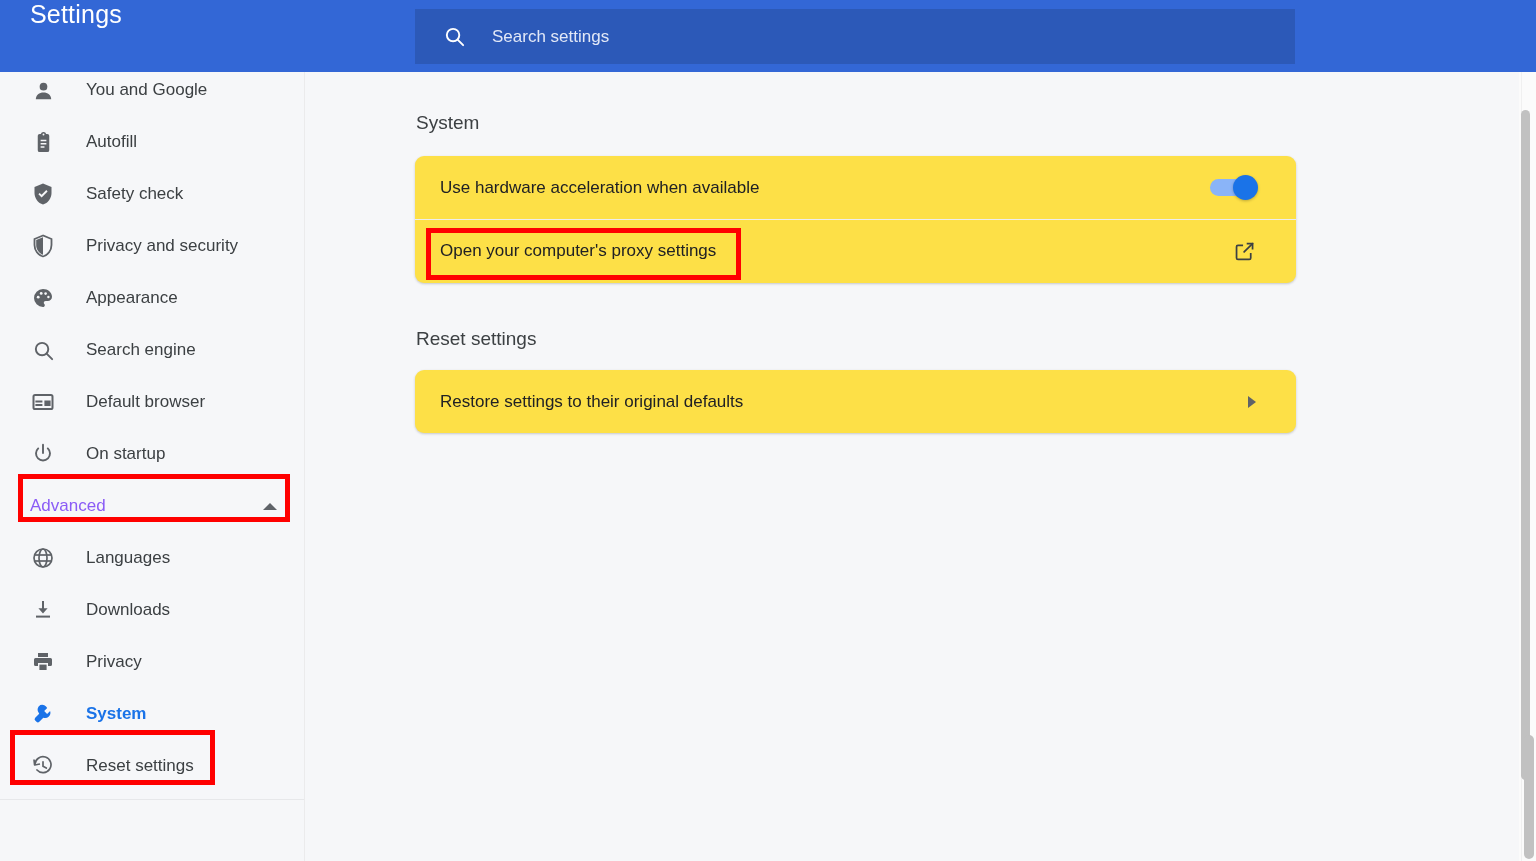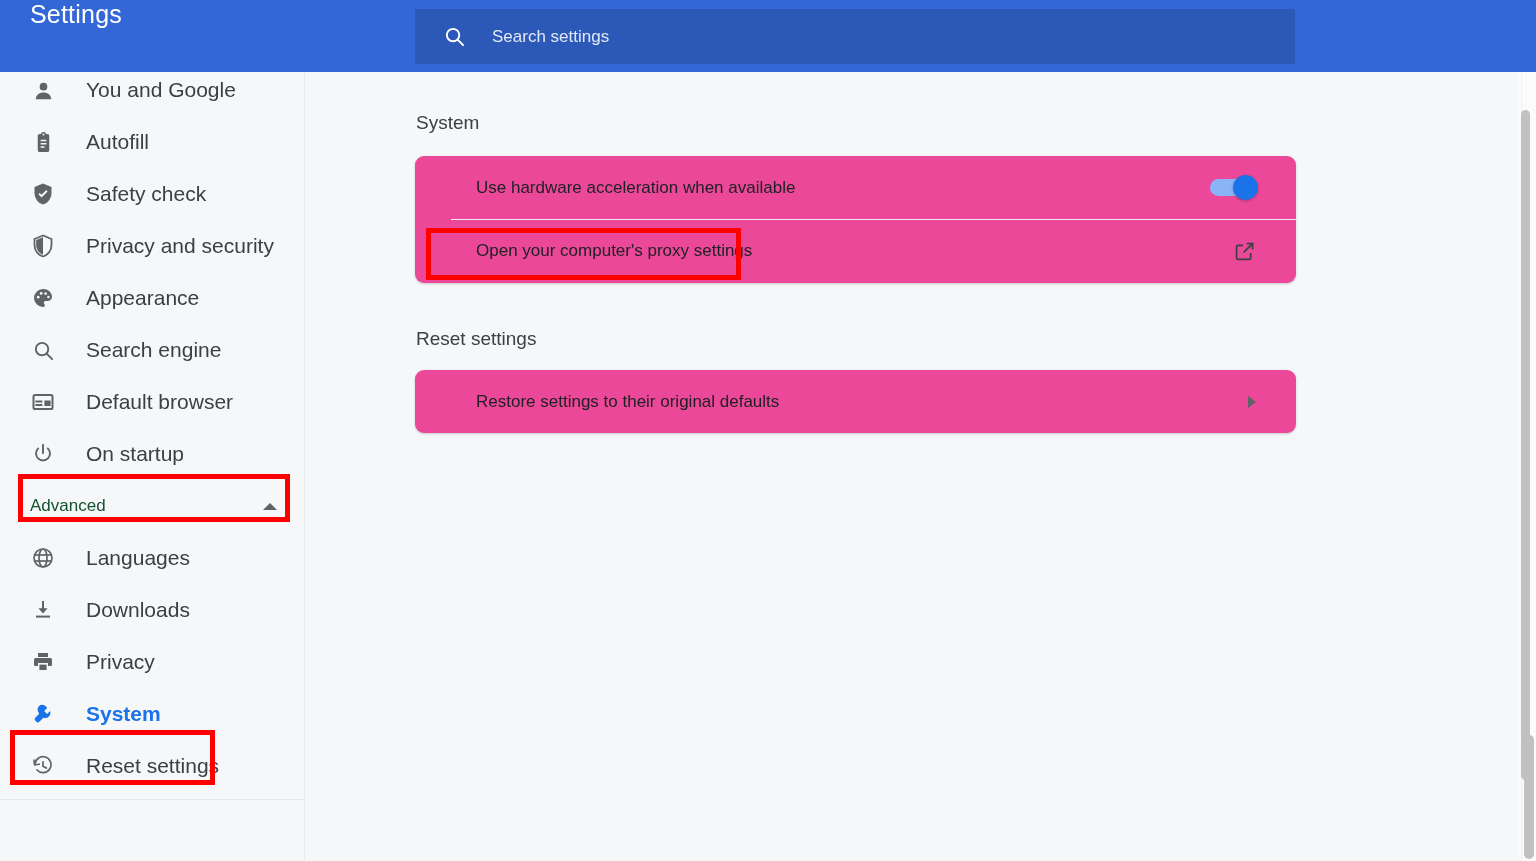--- a/index.html
+++ b/index.html
@@ -50,38 +50,38 @@
     border-right: 1px solid #ebebec;
     overflow: hidden;
   }
   .nav { position: absolute; top: -8px; left: 0; width: 305px; }
   .nav-item {
     position: relative;
     display: flex; align-items: center;
     height: 52px;
     padding-left: 30px;
     color: #3c4043;
-    font-size: 21px;
+    font-size: 17px;
     white-space: nowrap;
   }
   .nav-item .ic {
     width: 26px; height: 26px;
     display: flex; align-items: center; justify-content: center;
     flex: 0 0 26px;
     color: #5f6368;
   }
   .nav-item .lbl { margin-left: 30px; }
   .nav-item.selected { color: #1a73e8; font-weight: bold; }
   .nav-item.selected .ic { color: #1a73e8; }
 
   .nav-advanced {
     display: flex; align-items: center;
     height: 52px;
     padding-left: 30px; padding-right: 28px;
-    color: #14532d;
+    color: #8b5cf6;
     font-size: 17px;
     justify-content: space-between;
   }
   .chev-up {
     width: 0; height: 0;
     border-left: 7px solid transparent;
     border-right: 7px solid transparent;
     border-bottom: 7px solid #5f6368;
   }
   .sidebar-divider {
@@ -111,24 +111,23 @@
     background: #f6f7f9;
     overflow: hidden;
   }
   .section-title {
     position: absolute;
     color: #3c4043;
     font-size: 19px;
   }
   .card {
     position: absolute;
-    background: #ec4899;
+    background: #fde047;
     border-radius: 9px;
     box-shadow: 0 1px 2px rgba(60,64,67,.16), 0 1px 3px rgba(60,64,67,.10);
-    padding-left: 36px;
   }
   .row {
     display: flex; align-items: center; justify-content: space-between;
     height: 63px;
     padding: 0 40px 0 25px;
   }
   .row + .row { border-top: 1px solid #ededed; gap: 9px; }
   .row-label { color: #202124; font-size: 17px; white-space: nowrap; }
 
   .toggle {

